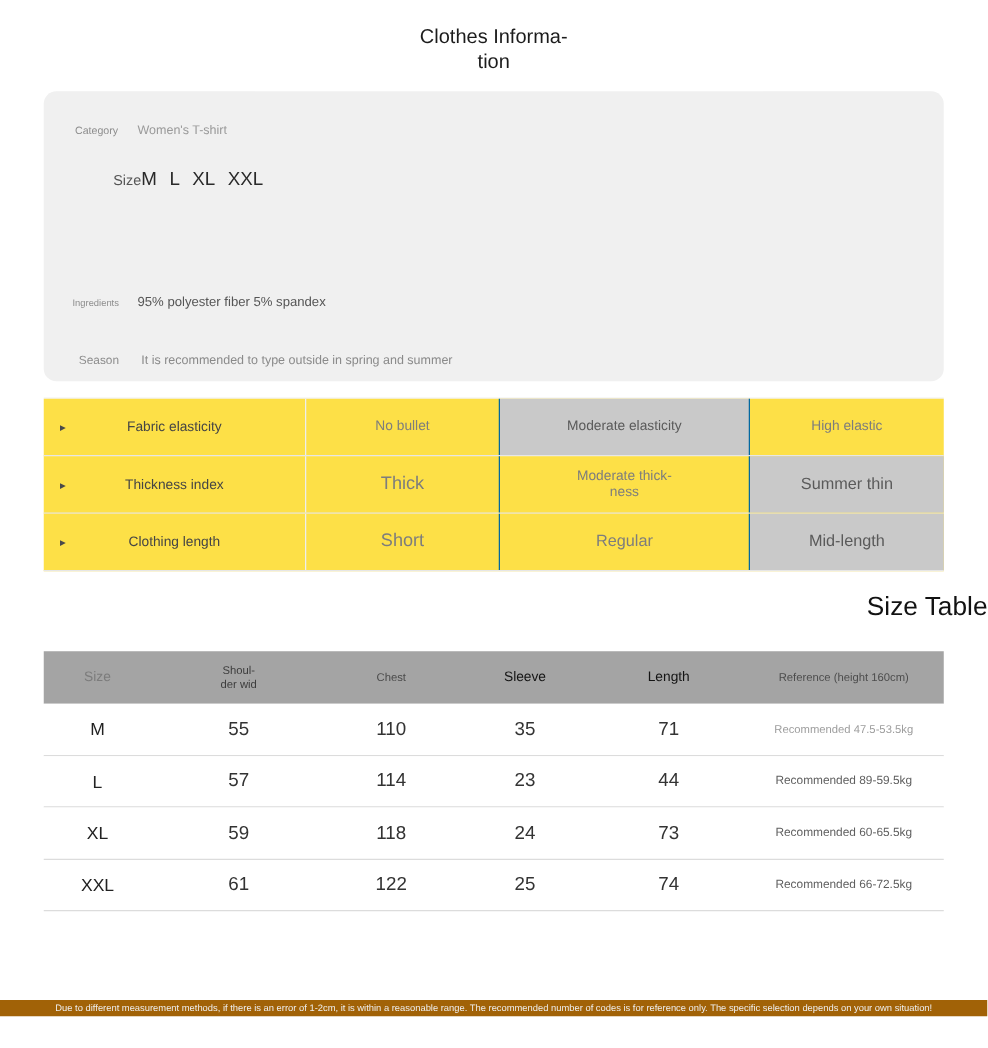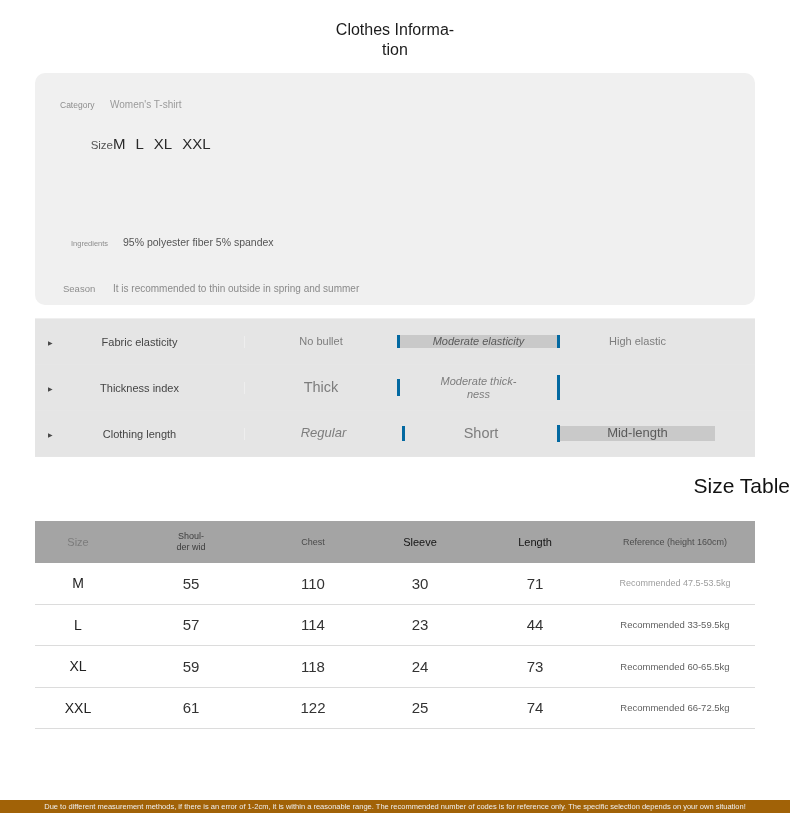--- a/index.html
+++ b/index.html
@@ -17,41 +17,41 @@
 
   
   .info-panel { position:relative; margin:14px 35px 0; height:232px; background:#f0f0f0;border-radius:10px; }
   .info-row { position:absolute; white-space:nowrap; }
   .row-category { top:21px; left:25px; }
   .row-category .lbl { display:inline-block; width:50px; font-size:8.5px; color:#8d8d8d; }
   .row-category .val { font-size:10px; color:#9a9a9a; }
   .row-size { top:62px; left:33px;text-align:right; }
   .row-size .lbl { display:inline-block; width:45px; font-size:11.5px; color:#555; }
   .row-size .sizeopt { font-size:15px; color:#2a2a2a; margin-right:10px; }
-  .row-ingredients { top:159px; left:36px; }
+  .row-ingredients { top:159px; left:23px; }
   .row-ingredients .lbl { display:inline-block; width:52px; font-size:7.5px; color:#8d8d8d; }
   .row-ingredients .val { font-size:10.5px; color:#555; }
   .row-season { top:205px; left:28px; }
   .row-season .lbl { display:inline-block; width:50px; font-size:9.5px; color:#8d8d8d; }
   .row-season .val { font-size:10px; color:#8a8a8a; }
 
   
   .attr-table { margin:13px 35px 0; border-top:1px solid #efefef; }
-  .attr-row { display:flex; height:46px; border-bottom:1px solid #e6e6e6; background:#e5e5e5;align-items:center; }
+  .attr-row { display:flex; height:46px; border-bottom:1px solid #e6e6e6; background:#fde047; }
   .attr-label {
     width:210px; position:relative; display:flex; align-items:center; justify-content:center;
     font-size:11px; color:#454545; border-right:1px solid #eeeeee;
   }
   .marker { position:absolute; left:13px; top:50%; transform:translateY(-50%); font-size:6px; color:#4a4a4a; }
   .attr-opt {
     display:flex; align-items:center; justify-content:center; text-align:center;
-    color:#7d7d7d; border-right:3px solid #0369a1; white-space:pre-line; line-height:1.15;
+    color:#7d7d7d; border-right:1px solid #0369a1; white-space:pre-line; line-height:1.15;
   }
   .attr-opt.o1 { width:155px; }
-  .attr-opt.o2 { width:160px;font-style:italic; }
+  .attr-opt.o2 { width:200px; }
   .attr-opt.o3 { width:155px; border-right:none; }
   .attr-opt.sel { background:#c9c9c9; color:#5a5a5a; }
   .f11 { font-size:11px; }
   .f13 { font-size:13px; }
   .f14 { font-size:14.5px; }
   .dark { color:#4c4c4c; }
 
   
   .size-table-title { margin:17px auto 0; text-align:right; font-size:21px; color:#121212; }
 
@@ -90,21 +90,21 @@
   <div class="info-row row-category">
     <span class="lbl">Category</span><span class="val">Women's T-shirt</span>
   </div>
   <div class="info-row row-size">
     <span class="lbl">Size</span><span class="sizeopt">M</span><span class="sizeopt">L</span><span class="sizeopt">XL</span><span class="sizeopt">XXL</span>
   </div>
   <div class="info-row row-ingredients">
     <span class="lbl">Ingredients</span><span class="val">95% polyester fiber 5% spandex</span>
   </div>
   <div class="info-row row-season">
-    <span class="lbl">Season</span><span class="val">It is recommended to thin outside in spring and summer</span>
+    <span class="lbl">Season</span><span class="val">It is recommended to type outside in spring and summer</span>
   </div>
 </div>
 
 <div class="attr-table">
 
   <div class="attr-row">
     <div class="attr-label">
       <span class="marker">▶</span>
       <span>Fabric elasticity</span>
     </div>
@@ -114,30 +114,31 @@
   </div>
 
   <div class="attr-row">
     <div class="attr-label">
       <span class="marker">▶</span>
       <span>Thickness index</span>
     </div>
     <div class="attr-opt o1 f14">Thick</div>
     <div class="attr-opt o2 f11">Moderate thick-
 ness</div>
+    <div class="attr-opt o3 f13 sel">Summer thin</div>
   </div>
 
 
   <div class="attr-row">
     <div class="attr-label">
       <span class="marker">▶</span>
       <span>Clothing length</span>
     </div>
+    <div class="attr-opt o1 f14">Short</div>
     <div class="attr-opt o2 f13">Regular</div>
-    <div class="attr-opt o1 f14">Short</div>
     <div class="attr-opt o3 f13 sel">Mid-length</div>
   </div>
 
 </div>
 
 <div class="size-table-title">Size Table</div>
 
 <div class="size-table">
   <div class="st-header">
     <div class="st-cell c0">Size</div>
@@ -146,32 +147,32 @@
     <div class="st-cell c2">Chest</div>
     <div class="st-cell c3">Sleeve</div>
     <div class="st-cell c4">Length</div>
     <div class="st-cell c5">Reference (height 160cm)</div>
   </div>
 
   <div class="st-row first">
     <div class="st-cell c0">M</div>
     <div class="st-cell c1">55</div>
     <div class="st-cell c2">110</div>
-    <div class="st-cell c3">30</div>
+    <div class="st-cell c3">35</div>
     <div class="st-cell c4">71</div>
     <div class="st-cell c5">Recommended 47.5-53.5kg</div>
   </div>
 
   <div class="st-row">
     <div class="st-cell c0">L</div>
     <div class="st-cell c1">57</div>
     <div class="st-cell c2">114</div>
     <div class="st-cell c3">23</div>
     <div class="st-cell c4">44</div>
-    <div class="st-cell c5">Recommended 33-59.5kg</div>
+    <div class="st-cell c5">Recommended 89-59.5kg</div>
   </div>
 
   <div class="st-row">
     <div class="st-cell c0">XL</div>
     <div class="st-cell c1">59</div>
     <div class="st-cell c2">118</div>
     <div class="st-cell c3">24</div>
     <div class="st-cell c4">73</div>
     <div class="st-cell c5">Recommended 60-65.5kg</div>
   </div>

